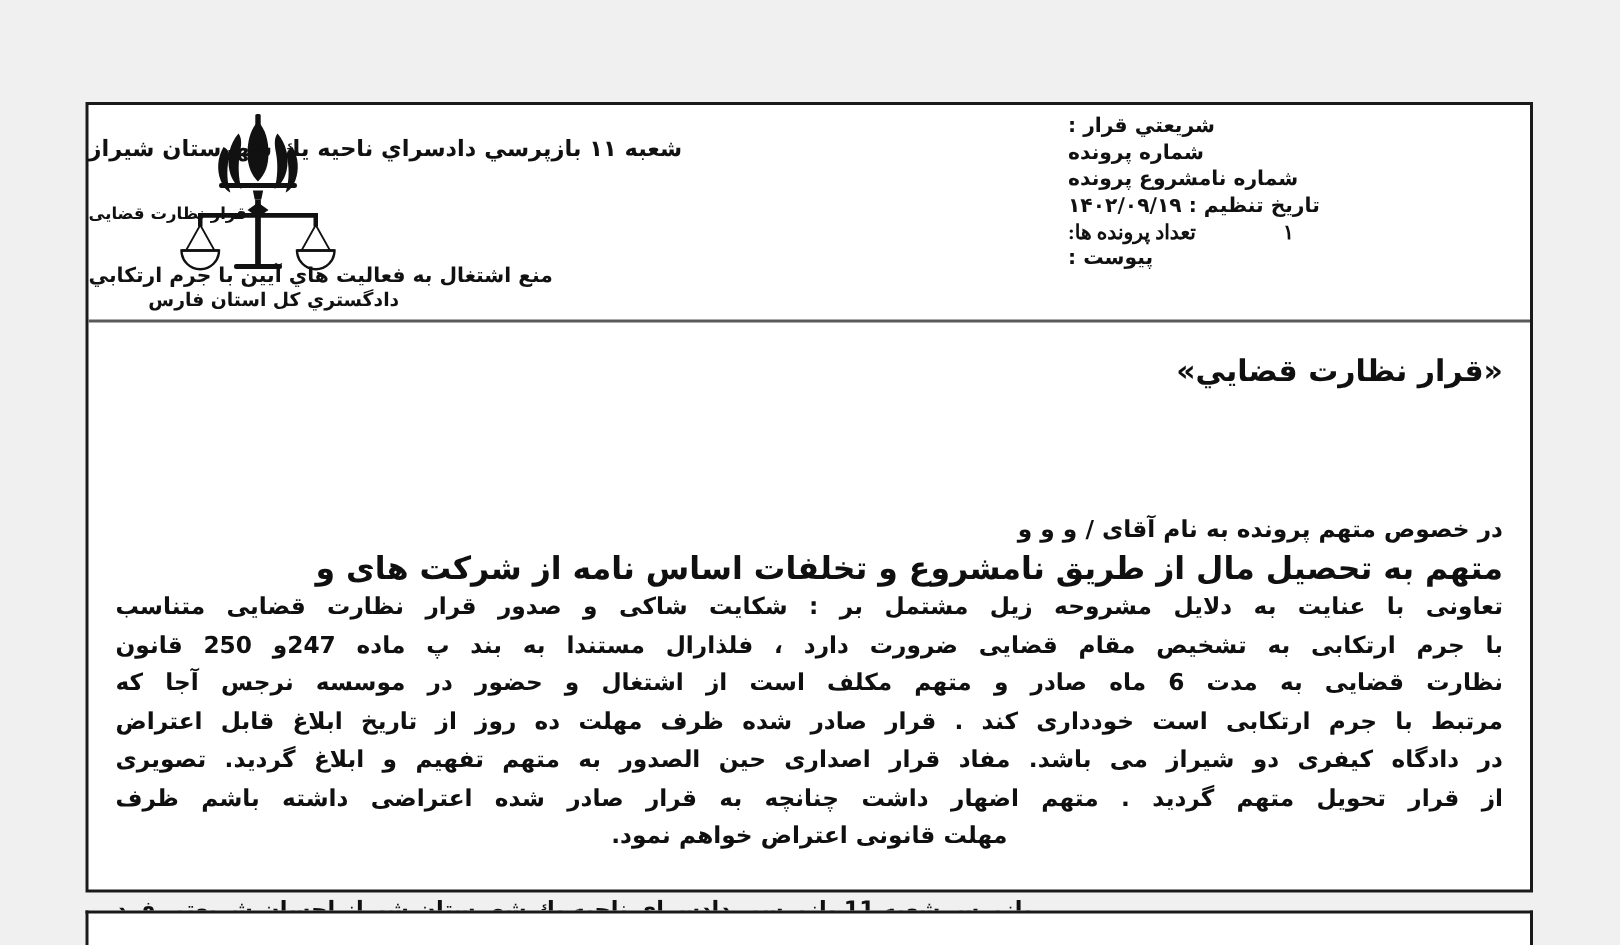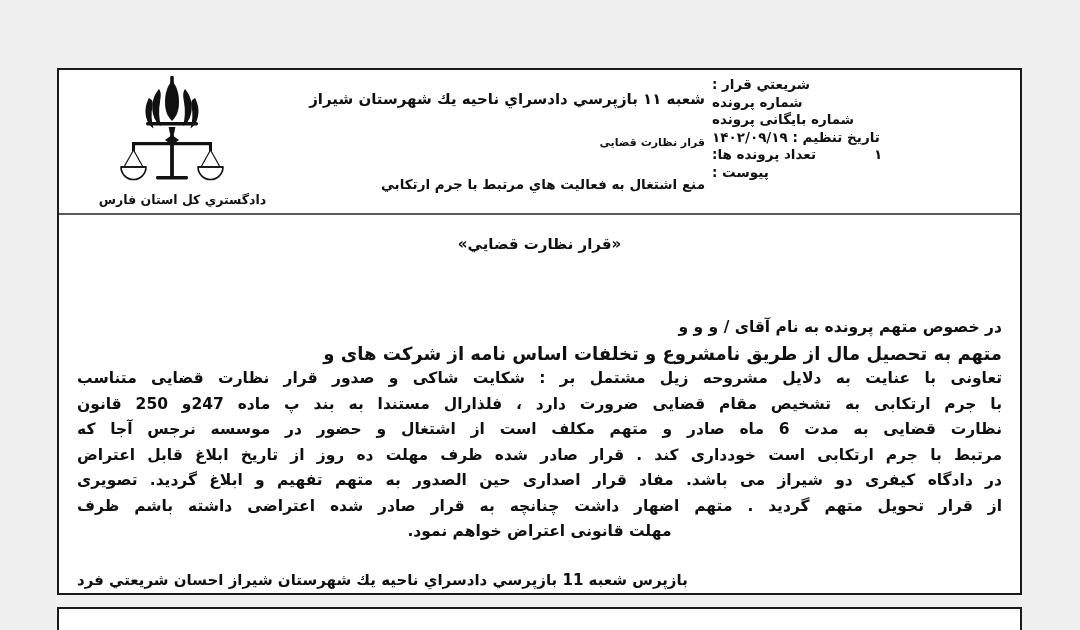--- a/index.html
+++ b/index.html
@@ -65,28 +65,29 @@
     line-height: 17.5px;
     color: #111;
     white-space: nowrap;
   }
   .hdr-fields .row { display: block; }
   .hdr-fields .row.split {
     display: flex;
     flex-direction: row-reverse;
     justify-content: flex-start;
     gap: 58px;
+    font-family: Liberation Serif, serif;
   }
 
   .hdr-center {
     position: absolute;
     left: 0;
     right: 315px;
     top: 18px;
-    text-align: right;
+    text-align: left;
     color: #111;
   }
   .hdr-center .l1 {
     font-size: 15px;
     font-weight: bold;
     line-height: 22px;
     letter-spacing: 0.2px;
   }
   .hdr-center .l2 {
     font-size: 11px;
@@ -122,30 +123,29 @@
     margin-right: -22px;
   }
 
   
   .body {
     padding: 12px 18px 0 18px;
     color: #101010;
   }
 
   .doc-title {
-    text-align: center;
-    font-size: 15px;
+    font-size: 20px;
     font-weight: bold;
     margin-top: 8px;
     margin-bottom: 0;
     letter-spacing: 0.2px;
   }
 
   .para {
-    margin-top: 62px;
+    margin-top: 82px;
     font-size: 15.5px;
     font-weight: bold;
     line-height: 25.5px;
     text-align: justify;
     direction: rtl;
     color: #101010;
   }
   .para .ln {
     display: block;
     white-space: nowrap;
@@ -167,21 +167,21 @@
   }
   .blanks .seg { white-space: nowrap; }
   .blanks .sp-a { width: 150px; }
   .blanks .sp-b { width: 160px; }
   .blanks .sp-c { width: 120px; }
 
   .blanks2 {
     display: flex;
     flex-direction: row-reverse;
     align-items: baseline;
-    font-size: 18px;
+    font-size: 21px;
     font-weight: bold;
   }
   .blanks2 .sp-d { width: 92px; }
   .blanks2 .sp-e { width: 200px; }
 
   .signature {
     margin-top: 26px;
     text-align: left;
     font-size: 15px;
     font-weight: bold;
@@ -231,27 +231,27 @@
 
             <rect x="38" y="104" width="32" height="3.4" rx="1.4"></rect>
           </g>
         </svg>
         <div class="emblem-caption">دادگستري كل استان فارس</div>
       </div>
 
       <div class="hdr-center">
         <div class="l1">شعبه ۱۱ بازپرسي دادسراي ناحيه يك شهرستان شيراز</div>
         <div class="l2">قرار نظارت قضایی</div>
-        <div class="l3">منع اشتغال به فعاليت هاي مرتبط با جرم ارتكابي</div>
+        <div class="l3">منع اشتغال به فعاليت هاي آیین با جرم ارتكابي</div>
       </div>
 
       <div class="hdr-fields">
         <span class="row">شريعتي قرار :</span>
         <span class="row">شماره پرونده</span>
-        <span class="row">شماره بایگانی پرونده</span>
+        <span class="row">شماره نامشروع پرونده</span>
         <span class="row">
           <span>تاریخ تنظیم :</span>
           <span>۱۴۰۲/۰۹/۱۹</span>
         </span>
         <span class="row split">
           <span>تعداد پرونده ها:</span>
           <span>۱</span>
         </span>
         <span class="row">پیوست :</span>
       </div>

